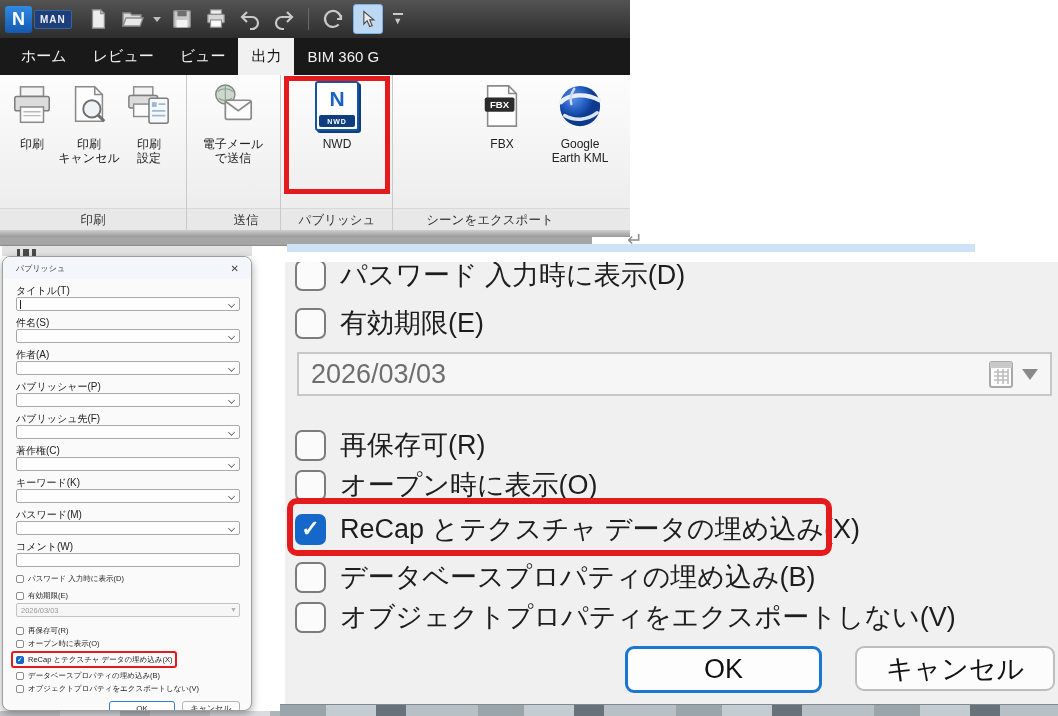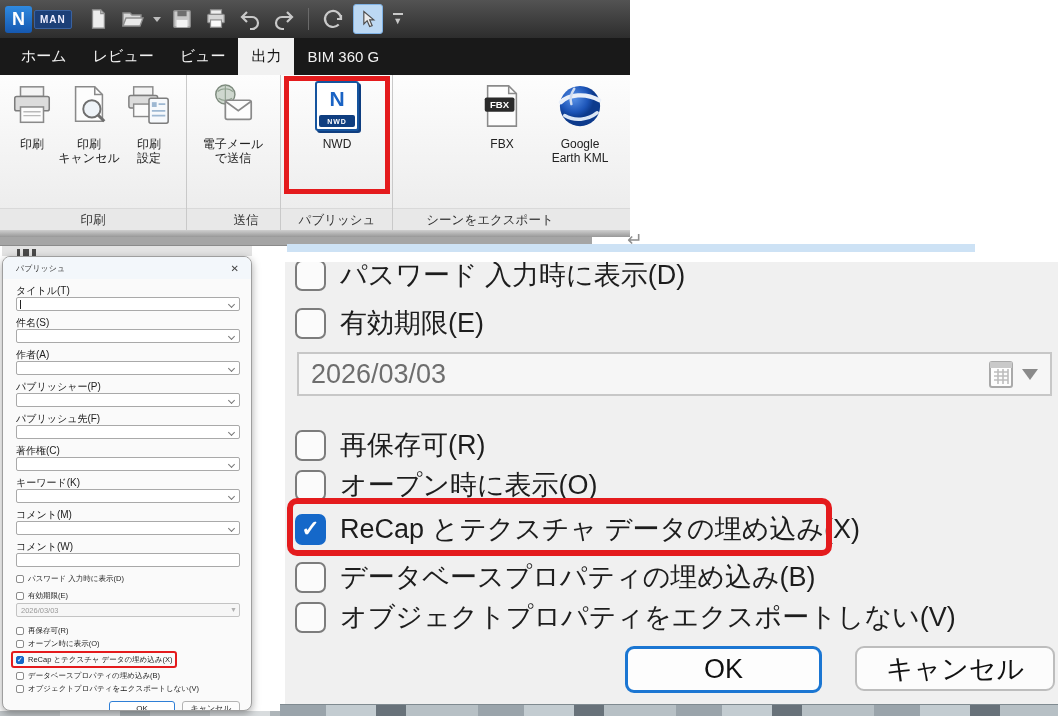--- a/index.html
+++ b/index.html
@@ -347,21 +347,21 @@
           <div class="chev"></div>
         </div>
       <div class="f-label">著作権(C)</div>
       <div class="f-input">
           <div class="chev"></div>
         </div>
       <div class="f-label">キーワード(K)</div>
       <div class="f-input">
           <div class="chev"></div>
         </div>
-      <div class="f-label">コメント(M)</div>
+      <div class="f-label">パスワード(M)</div>
       <div class="f-input">
           <div class="chev"></div>
         </div>
       <div class="f-label">コメント(W)</div>
       <div class="f-input"></div>
 
       <div class="cb-row" style="margin-top:7px">
         <div class="cb"></div>
         <span>パスワード 入力時に表示(D)</span>
       </div>

